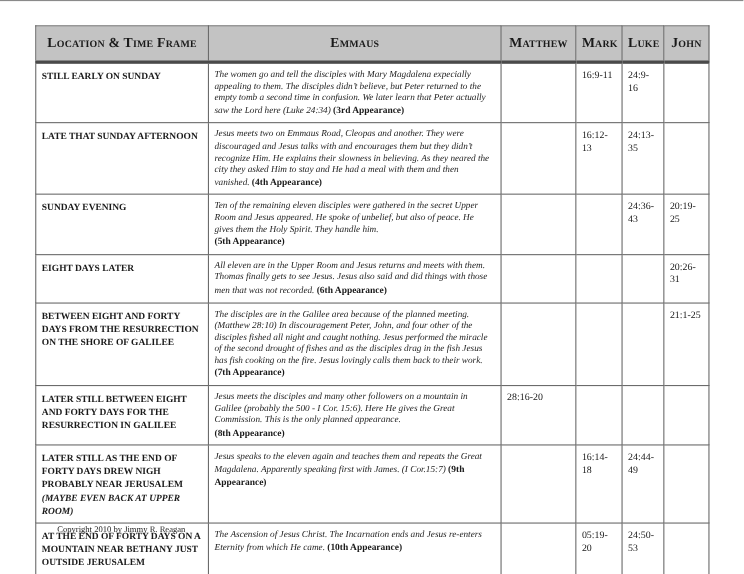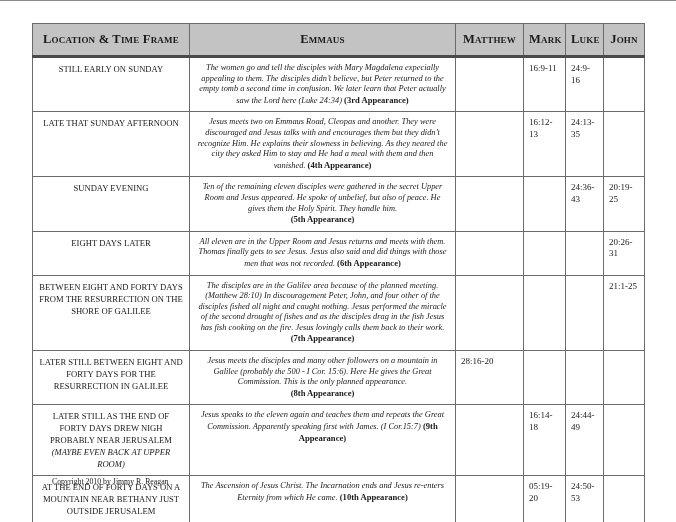--- a/index.html
+++ b/index.html
@@ -14,26 +14,26 @@
   }
   table.chart th, table.chart td {
     border: 1px solid #6b6b6b; vertical-align: top; padding: 5px;
   }
   table.chart thead th {
     background: #c3c3c3; height: 21px; font-weight: bold;
     font-variant: small-caps; font-size: 12.5px; letter-spacing: 0.2px;
     border-bottom: 3px solid #4a4a4a; vertical-align: middle; text-align: center;
   }
   td.loc {
-    font-weight: normal; font-size: 8.6px; text-align: center; line-height: 12px;
+    font-weight: bold; font-size: 8.6px; text-align: left; line-height: 12px;
     padding: 3px 4px 2px 4px; text-transform: uppercase;
   }
   td.loc .note { font-style: italic; }
   td.event {
-    font-style: italic; font-size: 8.4px; text-align: center; line-height: 10.6px;
+    font-style: italic; font-size: 8.4px; text-align: left; line-height: 10.6px;
     padding: 2px 3px 2px 3px;
   }
   td.event .app { font-style: normal; font-weight: bold; font-size: 8.6px; }
   td.ref { font-size: 9px; line-height: 11.5px; padding: 3px 2px 0 2px; }
   .copyright {
     position: absolute; left: 52px; top: 477px; font-weight: normal; font-size: 7.8px;
   }
 </style>
 </head>
 <body>
@@ -103,21 +103,21 @@
     <tr style="height:48px">
       <td class="loc"><span>Later still between eight and forty days for the resurrection in Galilee</span></td>
       <td class="event"><span>Jesus meets the disciples and many other followers on a mountain in Galilee (probably the 500 - I Cor. 15:6).  Here He gives the Great Commission.  This is the only planned appearance.</span><br><span class="app">(8th Appearance)</span></td>
       <td class="ref">28:16-20</td>
       <td class="ref"></td>
       <td class="ref"></td>
       <td class="ref"></td>
     </tr>
     <tr style="height:68px">
       <td class="loc"><span>Later still as the end of forty days drew nigh probably near Jerusalem</span><br><span class="note">(Maybe even back at Upper Room)</span></td>
-      <td class="event"><span>Jesus speaks to the eleven again and teaches them and repeats the Great Commission.  Apparently speaking first with James.  (I Cor.15:7)</span> <span class="app">(9th Appearance)</span></td>
+      <td class="event"><span>Jesus speaks to the eleven again and teaches them and repeats the Great Magdalena.  Apparently speaking first with James.  (I Cor.15:7)</span> <span class="app">(9th Appearance)</span></td>
       <td class="ref"></td>
       <td class="ref">16:14-18</td>
       <td class="ref">24:44-49</td>
       <td class="ref"></td>
     </tr>
     <tr style="height:47px">
       <td class="loc"><span>At the end of forty days on a mountain near Bethany just outside Jerusalem</span></td>
       <td class="event"><span>The Ascension of Jesus Christ.  The Incarnation ends and Jesus re-enters Eternity from which He came.</span> <span class="app">(10th Appearance)</span></td>
       <td class="ref"></td>
       <td class="ref">05:19-20</td>

